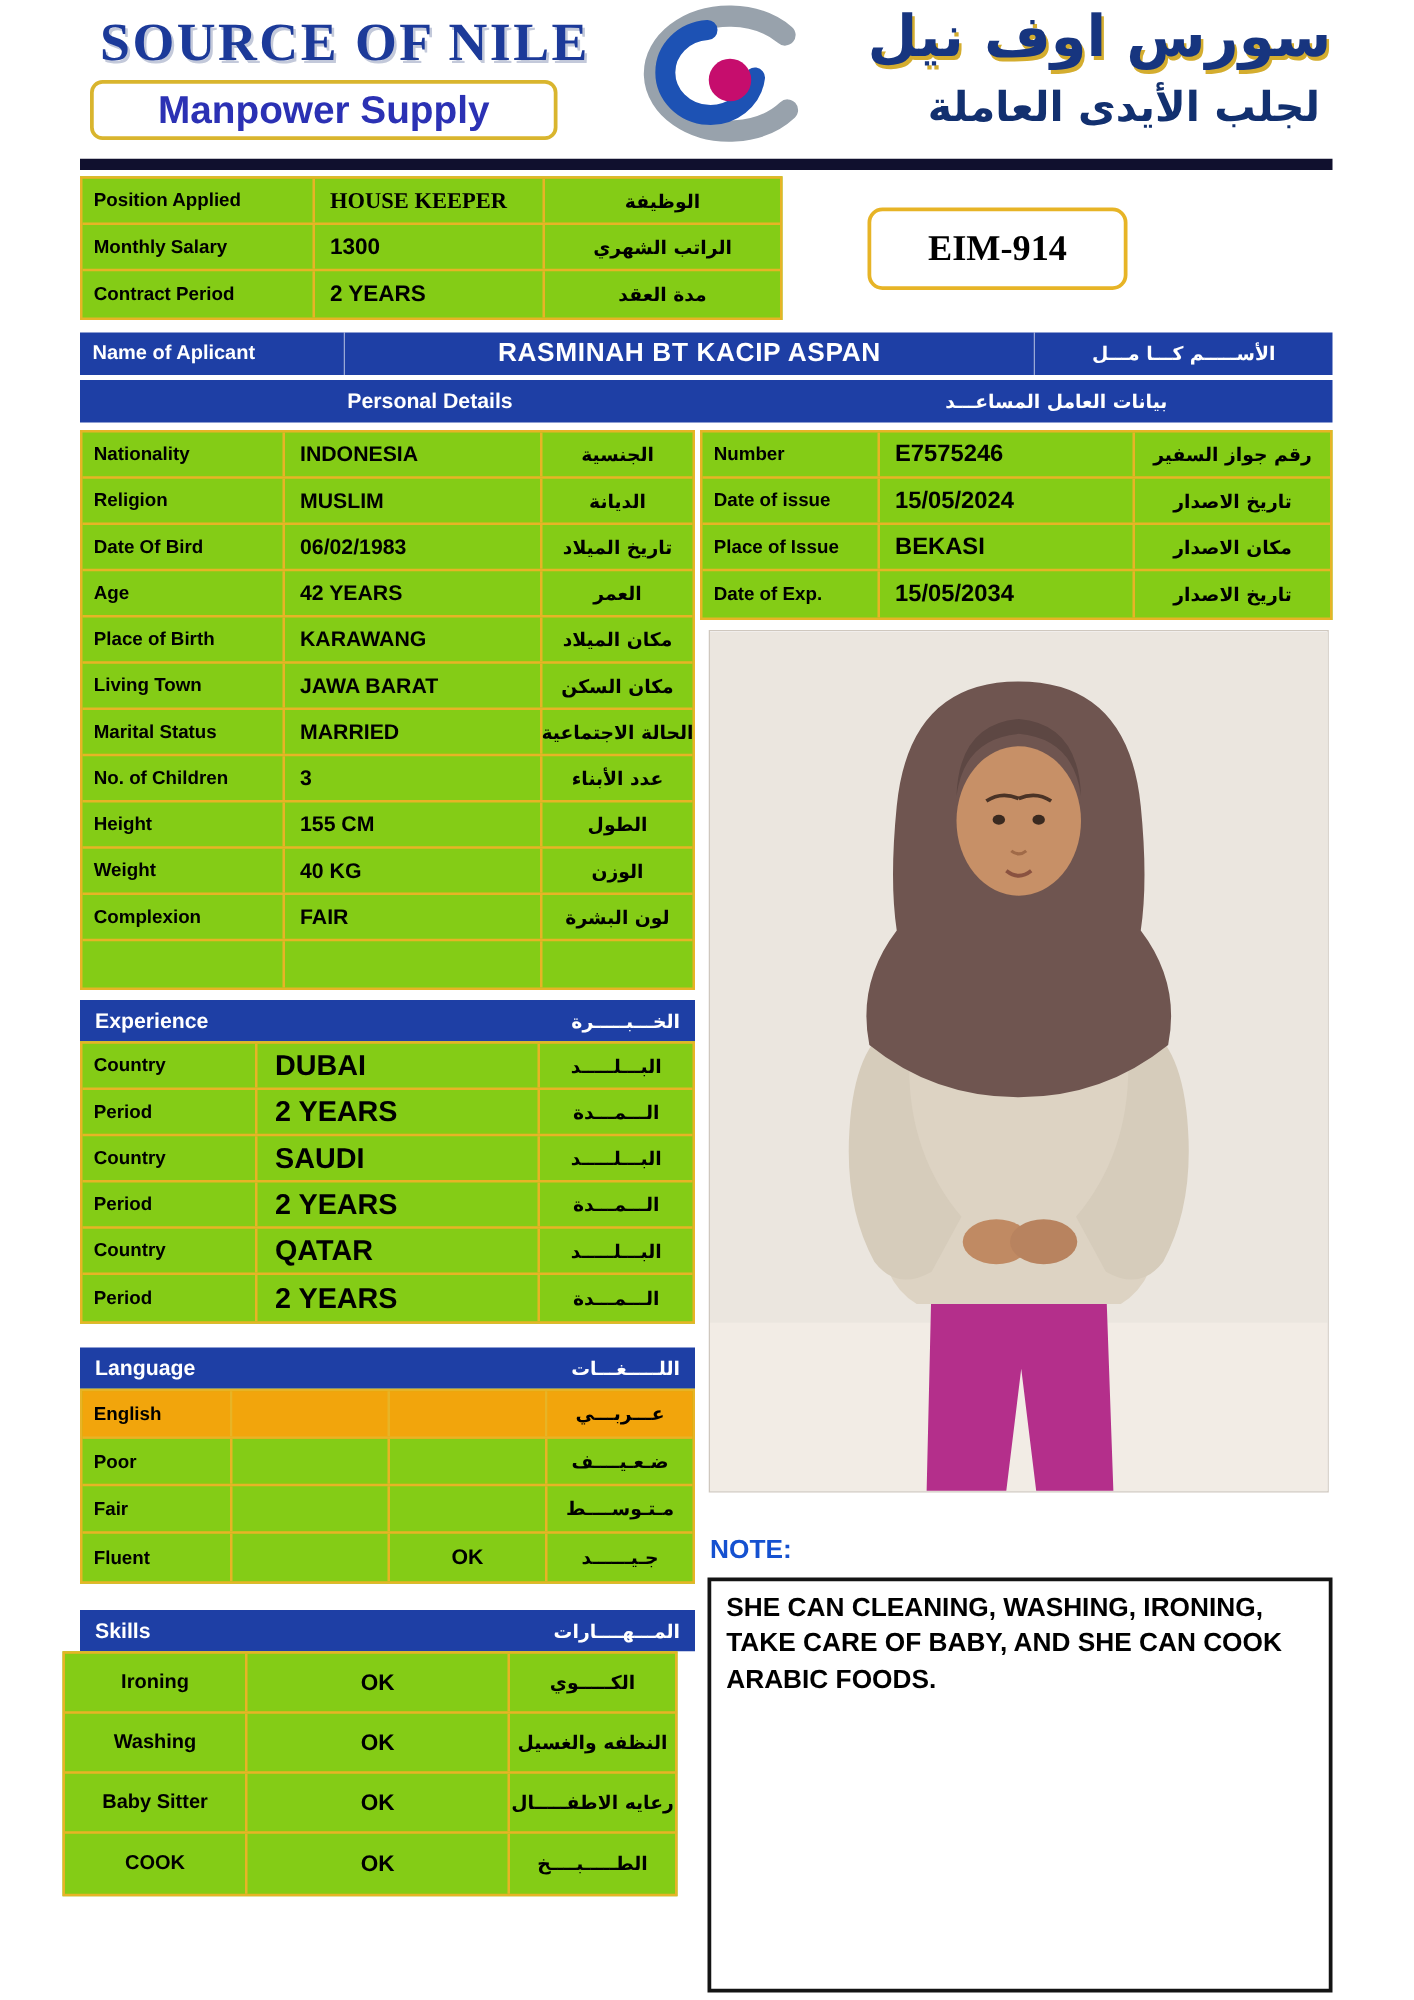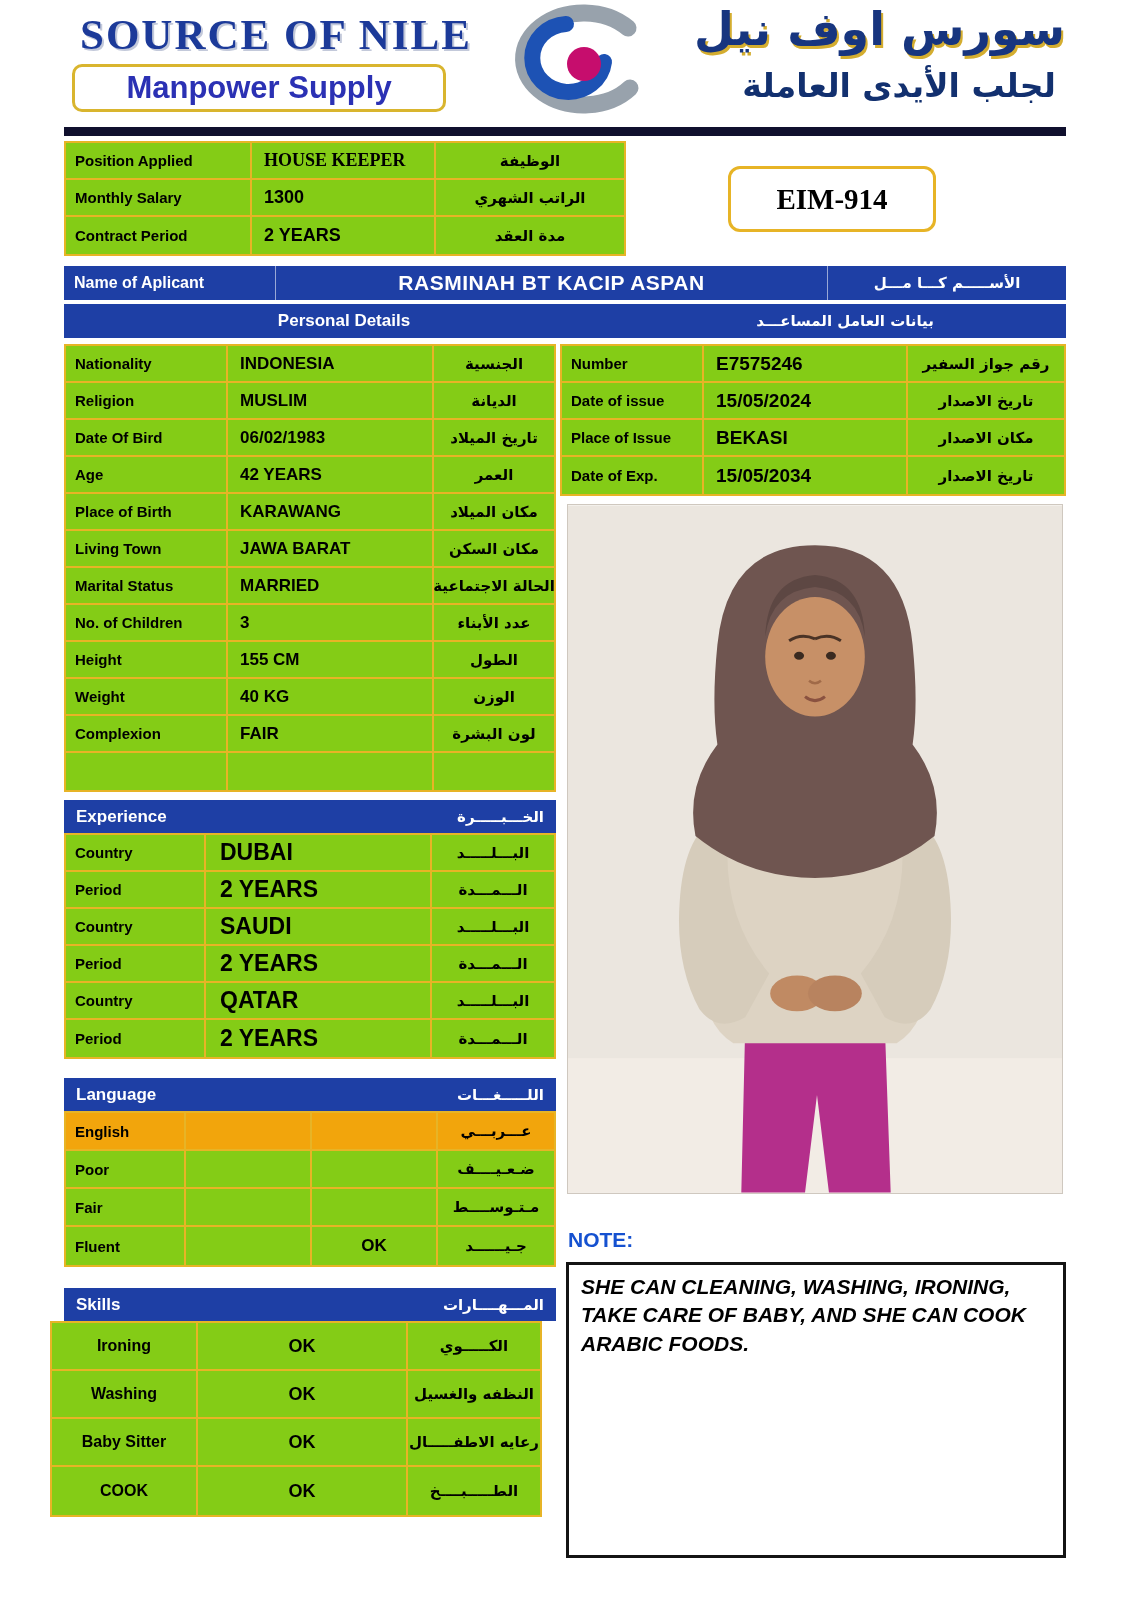--- a/index.html
+++ b/index.html
@@ -29,21 +29,21 @@
            overflow:hidden; white-space:nowrap; }
   .tcell:last-child { border-right:none; }
   .lbl { padding-left:9px; font-size:15px; }
   .val { padding-left:12px; font-size:17px; }
   .arc { justify-content:center; font-size:15px; }
   .serif { font-family:"Liberation Serif", serif; }
 
   .app { left:64px; top:141px; width:562px; }
   .app .c1 { width:186px; } .app .c2 { width:184px; font-size:18px; } .app .c3 { flex:1; }
 
-  .ref-badge { left:728px; top:166px; width:208px; height:66px; border:3px solid #e7b426;
+  .ref-badge { left:694px; top:166px; width:208px; height:66px; border:3px solid #e7b426;
                border-radius:12px; display:flex; align-items:center; justify-content:center; }
   .ref-badge span { font-family:"Liberation Serif", serif; font-weight:bold; font-size:29px; }
 
   .bluebar { position:absolute; background:#1e3fa5; color:#fff; display:flex; align-items:center; font-weight:bold; }
   .name-row { left:64px; top:266px; width:1002px; height:34px; }
   .name-row .nr-label { width:212px; padding-left:10px; font-size:16px; border-right:1px solid rgba(255,255,255,.55); height:100%; display:flex; align-items:center; }
   .name-row .nr-value { flex:1; display:flex; align-items:center; justify-content:center; font-size:21px; letter-spacing:.5px; border-right:1px solid rgba(255,255,255,.55); height:100%; }
   .name-row .nr-ar { width:238px; display:flex; align-items:center; justify-content:center; font-size:15px; }
 
   .pd-bar { left:64px; top:304px; width:1002px; height:34px; }
@@ -70,22 +70,22 @@
   .lang .c1 { width:120px; } .lang .c2 { width:126px; } .lang .c3 { width:126px; justify-content:center; font-size:17px; } .lang .c4 { flex:1; }
   .lang .amber { background:#f2a50c; }
 
   .sk { left:50px; top:1321px; width:492px; }
   .sk .trow { height:48px; }
   .sk .c1 { width:146px; justify-content:center; padding-left:0; font-size:16px; }
   .sk .c2 { width:210px; justify-content:center; padding-left:0; font-size:18px; }
   .sk .c3 { flex:1; }
 
   .note-label { left:568px; top:1228px; font-size:21px; font-weight:bold; color:#1551d0; }
-  .note-box { left:566px; top:1262px; width:500px; height:296px; border:3px solid #141414;
-              padding:8px 12px; font-size:21px; font-weight:bold; line-height:1.35;font-style:italic; }
+  .note-box { left:566px; top:1262px; width:500px; height:332px; border:3px solid #141414;
+              padding:8px 12px; font-size:21px; font-weight:bold; line-height:1.35; }
 </style>
 </head>
 <body>
 
 <div class="page">
 
   <div class="abs brand-en">SOURCE OF NILE</div>
   <div class="abs brand-box">
     <span>Manpower Supply</span>
   </div>

